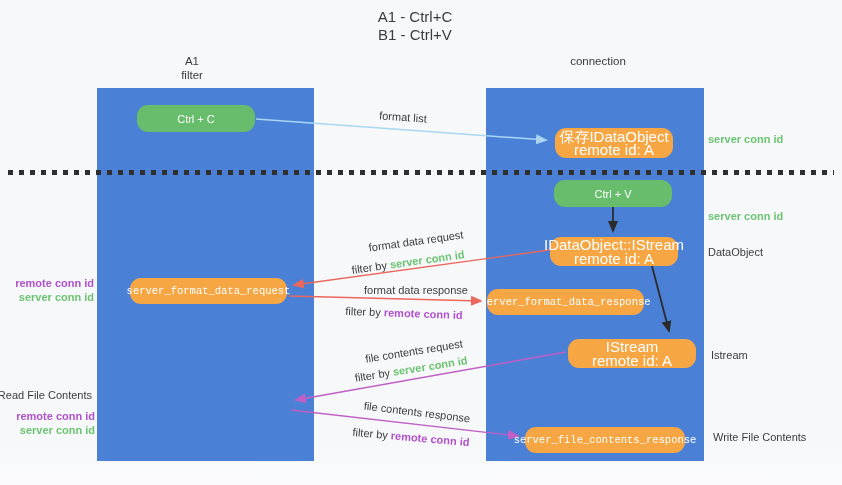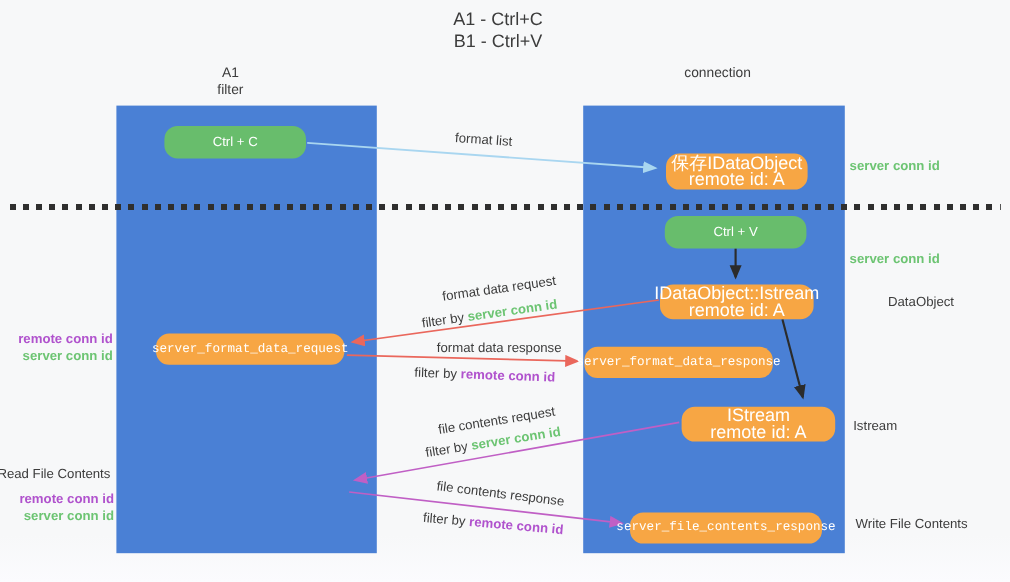--- a/index.html
+++ b/index.html
@@ -107,21 +107,21 @@
   <div class="box orange" style="left:555px;top:128px;width:118px;height:30px;">
     <div class="ln">保存IDataObject</div>
     <div class="ln">remote id: A</div>
   </div>
 
   <div class="box green" style="left:554px;top:180px;width:118px;height:27px;">
     <span>Ctrl + V</span>
   </div>
 
   <div class="box orange" style="left:550px;top:237px;width:128px;height:29px;">
-    <div class="ln">IDataObject::Istream</div>
+    <div class="ln">IDataObject::IStream</div>
     <div class="ln">remote id: A</div>
   </div>
 
   <div class="box orange single" style="left:130px;top:278px;width:157px;height:26px;">
     <span>server_format_data_request</span>
   </div>
 
   <div class="box orange single" style="left:487px;top:289px;width:157px;height:26px;">
     <span>server_format_data_response</span>
   </div>
@@ -157,21 +157,21 @@
   </div>
 
   <div class="arrow-label" style="left:417px;top:412px;transform:translate(-50%,-50%) rotate(7deg);">file contents response</div>
   <div class="arrow-label" style="left:411px;top:437px;transform:translate(-50%,-50%) rotate(5deg);">
     <span>filter by</span>
     <span class="purple-t">remote conn id</span>
   </div>
 
   <div class="side-label green-t" style="left:708px;top:133px;">server conn id</div>
   <div class="side-label green-t" style="left:708px;top:210px;">server conn id</div>
-  <div class="side-label" style="left:740px;top:246px;">DataObject</div>
+  <div class="side-label" style="left:708px;top:246px;">DataObject</div>
   <div class="side-label" style="left:711px;top:349px;">Istream</div>
   <div class="side-label" style="left:713px;top:431px;">Write File Contents</div>
 
   <div class="side-label purple-t" style="right:748px;top:277px;">remote conn id</div>
   <div class="side-label green-t" style="right:748px;top:291px;">server conn id</div>
   <div class="side-label" style="right:750px;top:389px;">Read File Contents</div>
   <div class="side-label purple-t" style="right:747px;top:410px;">remote conn id</div>
   <div class="side-label green-t" style="right:747px;top:424px;">server conn id</div>
 
 </div>

